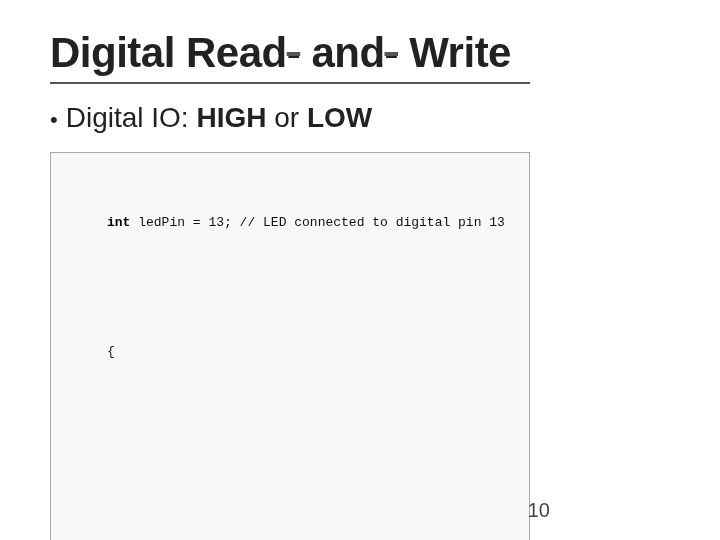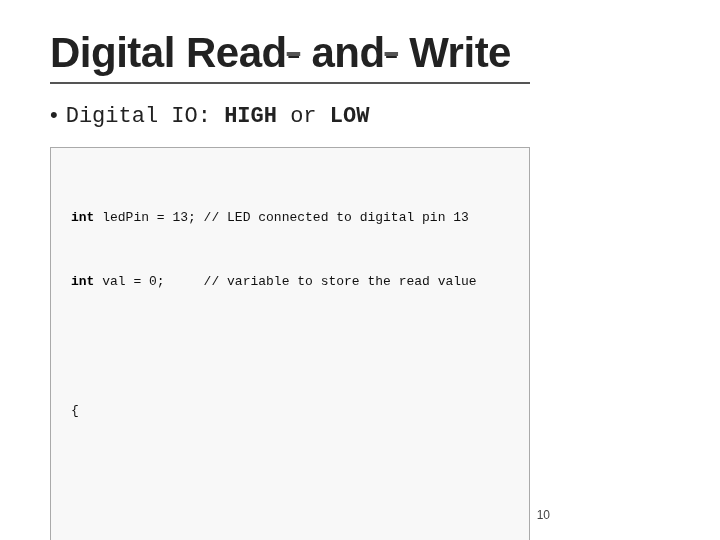--- a/index.html
+++ b/index.html
@@ -54,22 +54,21 @@
       align-items: baseline;
       gap: 8px;
     }
 
     .bullet-dot {
       font-size: 22px;
       color: #222222;
     }
 
     .bullet-text {
-      font-size: 22px;
-      font-family: Liberation Mono, monospace;
+      font-size: 28px;
     }
 
     .bold-text {
       font-weight: bold;
     }
 
     .code-box {
       border: 1.5px solid #aaaaaa;
       background: #f8f8f8;
       padding: 16px 20px;
@@ -82,26 +81,27 @@
 
     .code-keyword {
       font-weight: bold;
       color: #000000;
     }
 
     .page-number {
       position: absolute;
       bottom: 18px;
       right: 30px;
-      font-size: 12px;
+      font-size: 20px;
       color: #444444;
     }
 
     .code-line {
       display: block;
+      margin-left: 36px;
     }
   </style>
 </head>
 <body>
 
 <div class="slide-container">
 
   <div class="title-section">
     <div class="title">
       Digital Read<span style="text-decoration: line-through; text-decoration-color: #555;">-</span> and<span style="text-decoration: line-through; text-decoration-color: #555;">-</span> Write
@@ -113,21 +113,20 @@
     <div class="bullet-item">
       <span class="bullet-dot">•</span>
       <span class="bullet-text">
         <span>Digital IO: </span><span class="bold-text">HIGH</span><span> or </span><span class="bold-text">LOW</span>
       </span>
     </div>
   </div>
 
   <div class="code-box">
     <span class="code-line"><span class="code-keyword">int</span> ledPin = 13; // LED connected to digital pin 13</span>
-    <span class="code-line"><span class="code-keyword">int</span> val = 0;     // variable to store the read value</span>
     <span class="code-line">&nbsp;</span>
     <span class="code-line">{</span>
     
     
     
     
     
     
     
     

